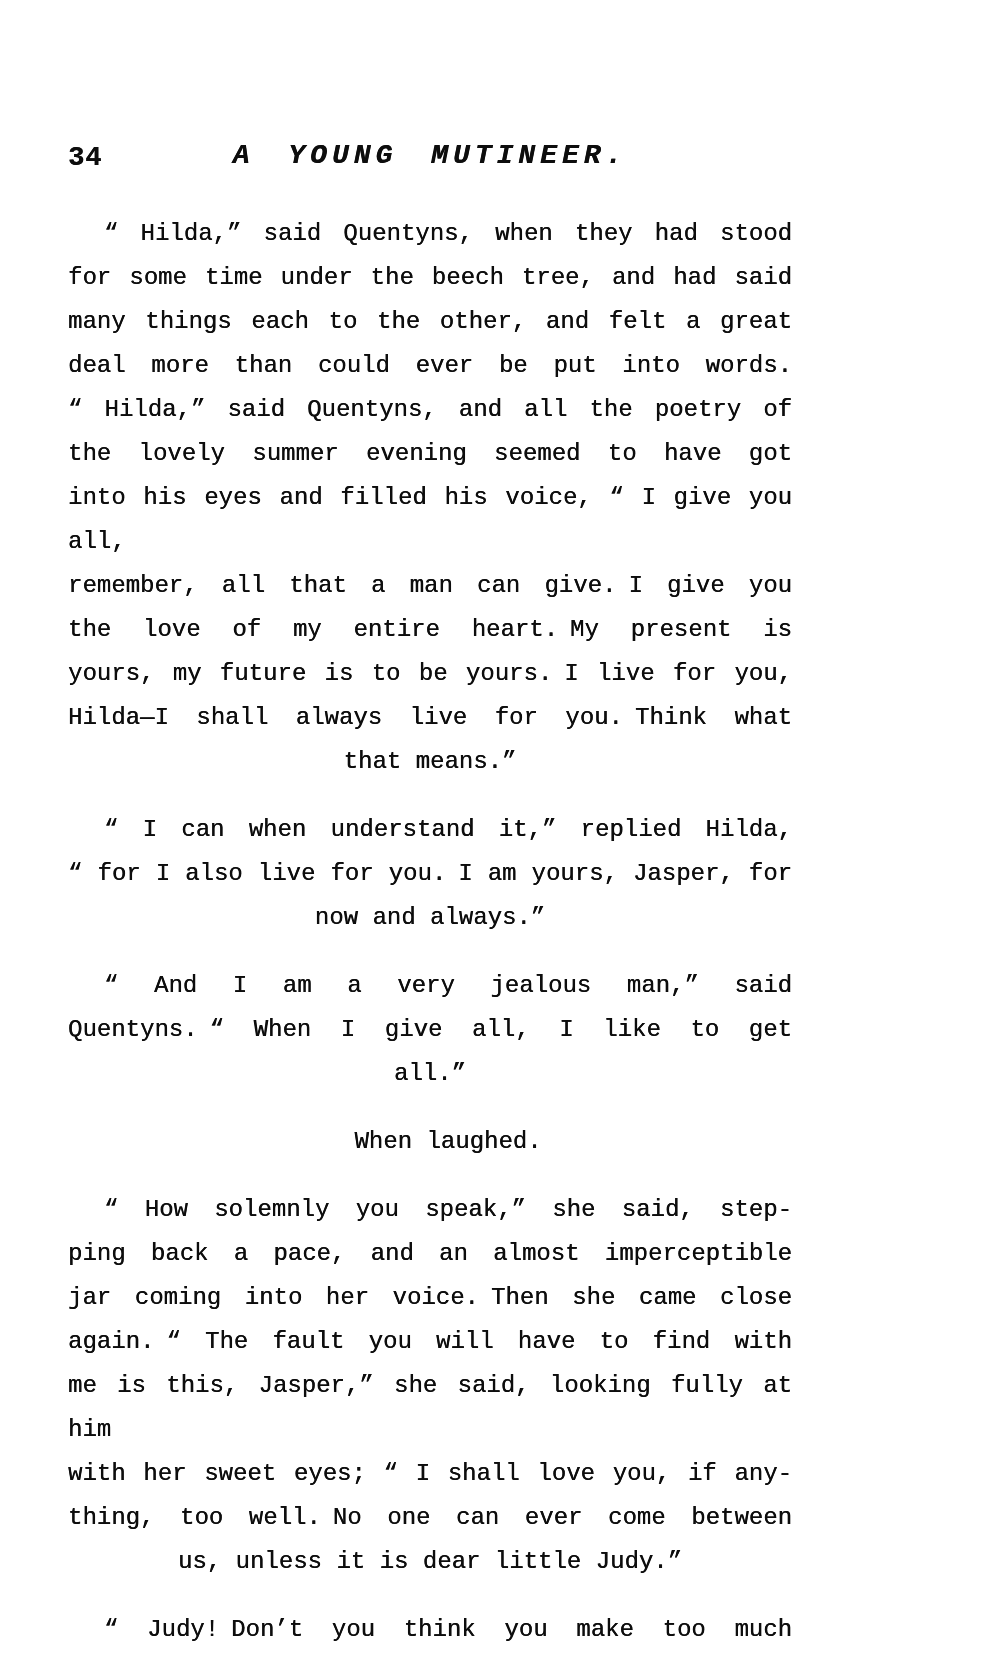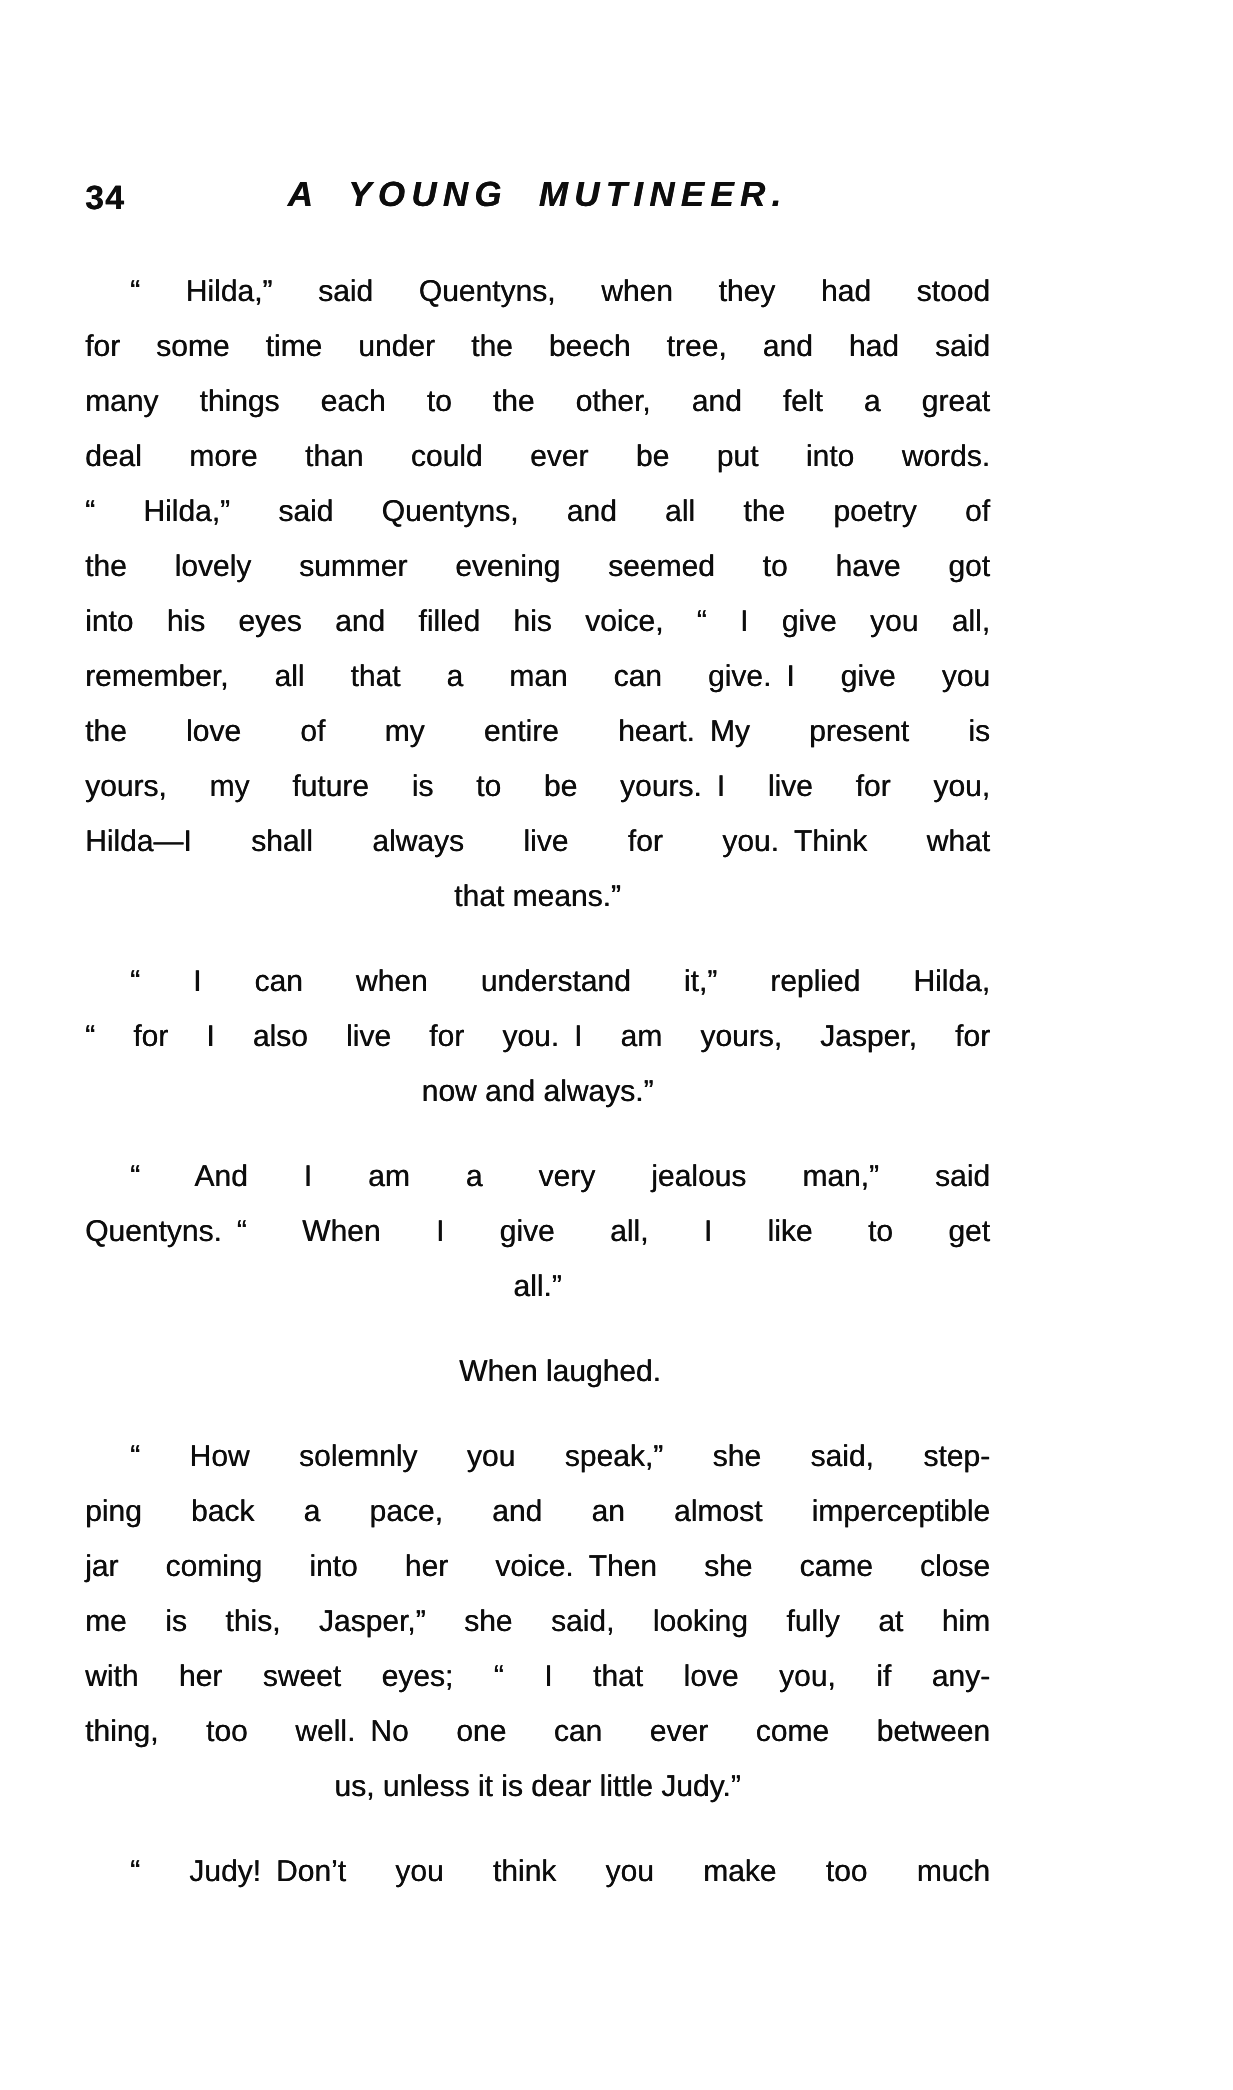--- a/index.html
+++ b/index.html
@@ -1,18 +1,18 @@
 <!DOCTYPE html>
 <html><head>
 <meta charset="utf-8">
 <style>
   html, body { margin:0; padding:0; background:#ffffff; }
   .page {
     position:relative; width:872px; height:1672px; background:#ffffff;
-    overflow:hidden; font-family:Liberation Sans, sans-serif;
+    overflow:hidden; font-family:Liberation Mono, monospace;
     color:#0d0d0d;
   }
   .header { position:absolute; left:68px; top:140px; width:724px; height:38px; }
   .page-number {
     position:absolute; left:0; top:3px; font-size:27px; font-weight:bold;
     letter-spacing:1px; text-shadow:0.4px 0 currentColor;
   }
   .running-title {
     text-align:center; font-size:28px; font-style:italic; font-weight:bold;
     letter-spacing:5px; word-spacing:12px; text-shadow:0.3px 0 currentColor;
@@ -75,22 +75,23 @@
     <p class="para">
       </p>
       <div class="line first">When laughed.</div>
     <p></p>
 
     <p class="para">
       </p>
       <div class="line just first">“ How solemnly you speak,” she said, step-</div>
       <div class="line just">ping back a pace, and an almost imperceptible</div>
       <div class="line just">jar coming into her voice. Then she came close</div>
+      <div class="line just">again. “ The fault you will have to find with</div>
       <div class="line just">me is this, Jasper,” she said, looking fully at him</div>
-      <div class="line just">with her sweet eyes; “ I that love you, if any-</div>
+      <div class="line just">with her sweet eyes; “ I shall love you, if any-</div>
       <div class="line just">thing, too well. No one can ever come between</div>
       <div class="line">us, unless it is dear little Judy.”</div>
     <p></p>
 
     <p class="para">
       </p>
       <div class="line just first">“ Judy! Don’t you think you make too much</div>
     <p></p>
 
   </div>

